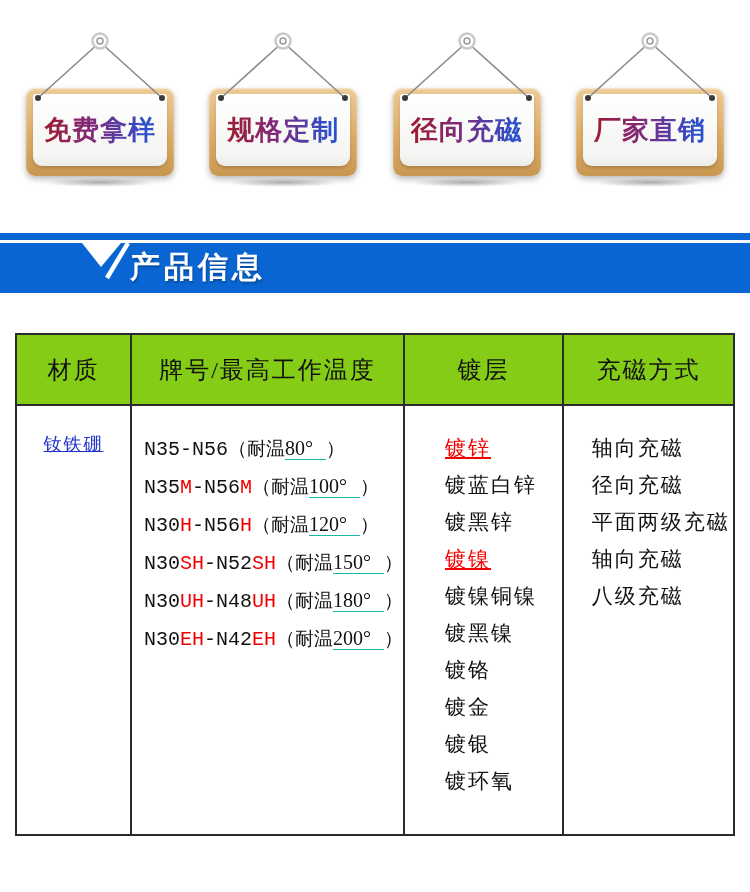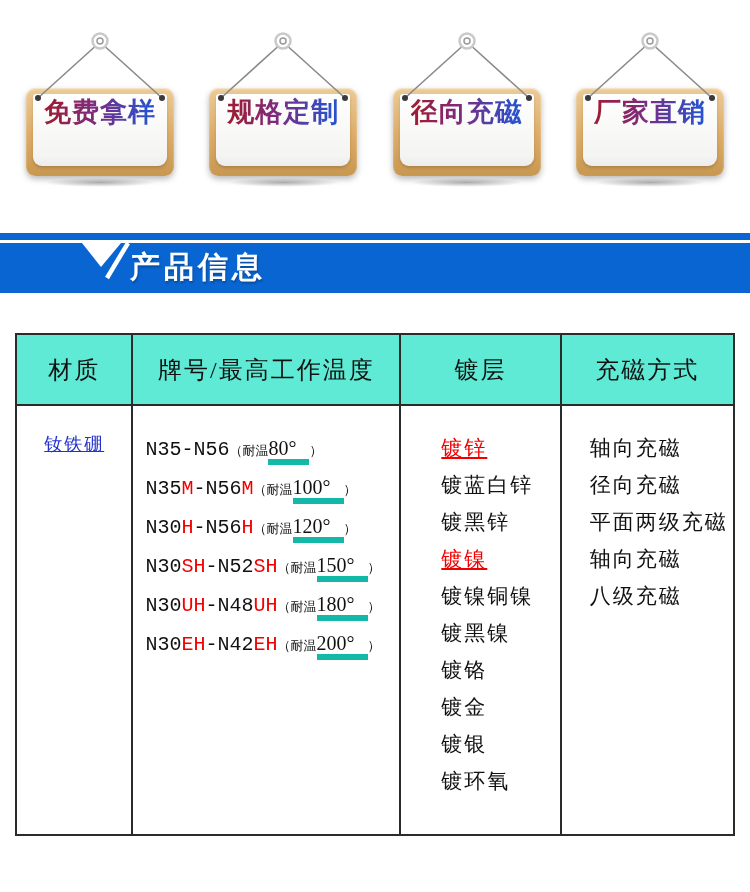--- a/index.html
+++ b/index.html
@@ -24,21 +24,21 @@
   .board::after {
     content:""; position:absolute; left:12%; bottom:-11px; width:76%; height:9px;
     background:radial-gradient(ellipse at center, rgba(0,0,0,.30) 0%, rgba(0,0,0,0) 70%);
     border-radius:50%;
   }
   .paper {
     position:absolute; left:7px; right:7px; top:6px; bottom:10px;
     background:linear-gradient(180deg,#ffffff 0%,#f4f4f2 85%,#ececea 100%);
     border-radius:3px 3px 9px 9px;
     box-shadow:0 2px 3px rgba(0,0,0,.15);
-    display:flex; align-items:flex-start; justify-content:center;
+    display:flex; align-items:center; justify-content:center;
   }
   .badge-label {
     font-size:27px; font-weight:bold; letter-spacing:1px;
     background:linear-gradient(90deg,#9c1d38 5%, #7d2b80 45%, #2b50cb 92%);
     -webkit-background-clip:text; background-clip:text; color:transparent;
   }
 
   
   .top-stripe { margin-top:43px; height:7px; background:#0965d2; }
   .banner {
@@ -51,36 +51,36 @@
     text-shadow:1px 2px 2px rgba(0,0,0,.25);
   }
 
   
   .ptable {
     margin:40px 0 0 15px; width:720px; border-collapse:collapse;
     font-family:"Liberation Serif", serif; color:#111;
   }
   .ptable th, .ptable td { border:2px solid #2b2b2b; }
   .ptable th {
-    height:71px; background:#5eead4; font-size:24px; font-weight:normal;
+    height:71px; background:#84cc16; font-size:24px; font-weight:normal;
     text-align:center; letter-spacing:2px;
   }
   .ptable td { vertical-align:top; height:430px; background:#fff; }
   .cell-pad { padding-top:24px; }
   td.material-cell { text-align:center; }
   .material-link {
     display:inline-block; margin-top:26px; font-size:18px; letter-spacing:2px;
     color:#2233cc; text-decoration:underline; cursor:pointer;
   }
   .grades-cell { padding-left:12px; }
   .grade-line { line-height:37px; font-size:20px; white-space:nowrap; }
   .grade-code { font-family:"Liberation Mono","DejaVu Sans Mono",monospace; letter-spacing:0; }
   .red { color:#f20000; }
-  .paren { font-size:13px; }
-  .temp-u { border-bottom:6px solid #14b8a6; padding-right:13px; }
+  .paren { font-size:19px; }
+  .temp-u { border-bottom:1px solid #14b8a6; padding-right:13px; }
   .coats-cell { padding-left:40px; }
   .coat-line, .mag-line { line-height:37px; font-size:21px; letter-spacing:2px; }
   .coat-red { color:#f20000; text-decoration:underline;margin-top:28px; }
   .mags-cell { padding-left:28px; }
 </style>
 </head>
 <body>
 
 <div class="badges-row" id="badges-row">
   <div class="sign">

